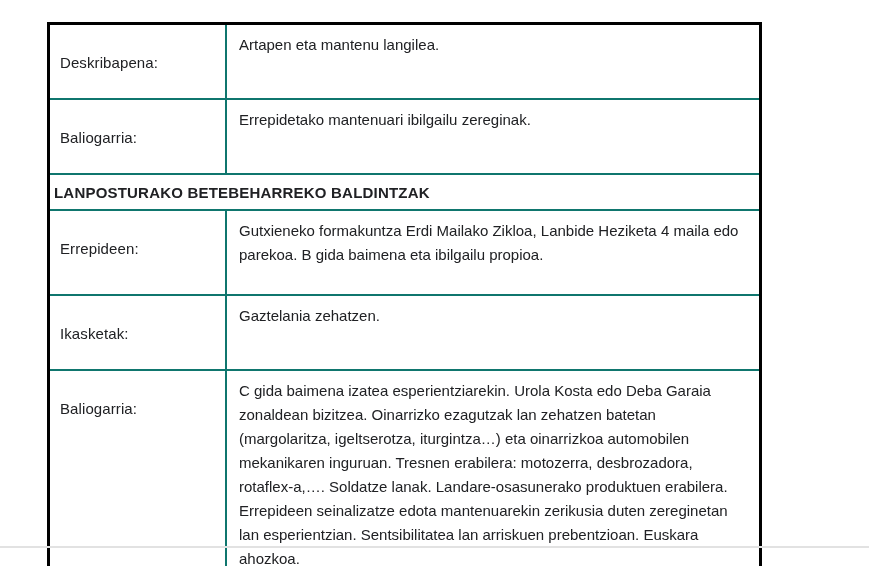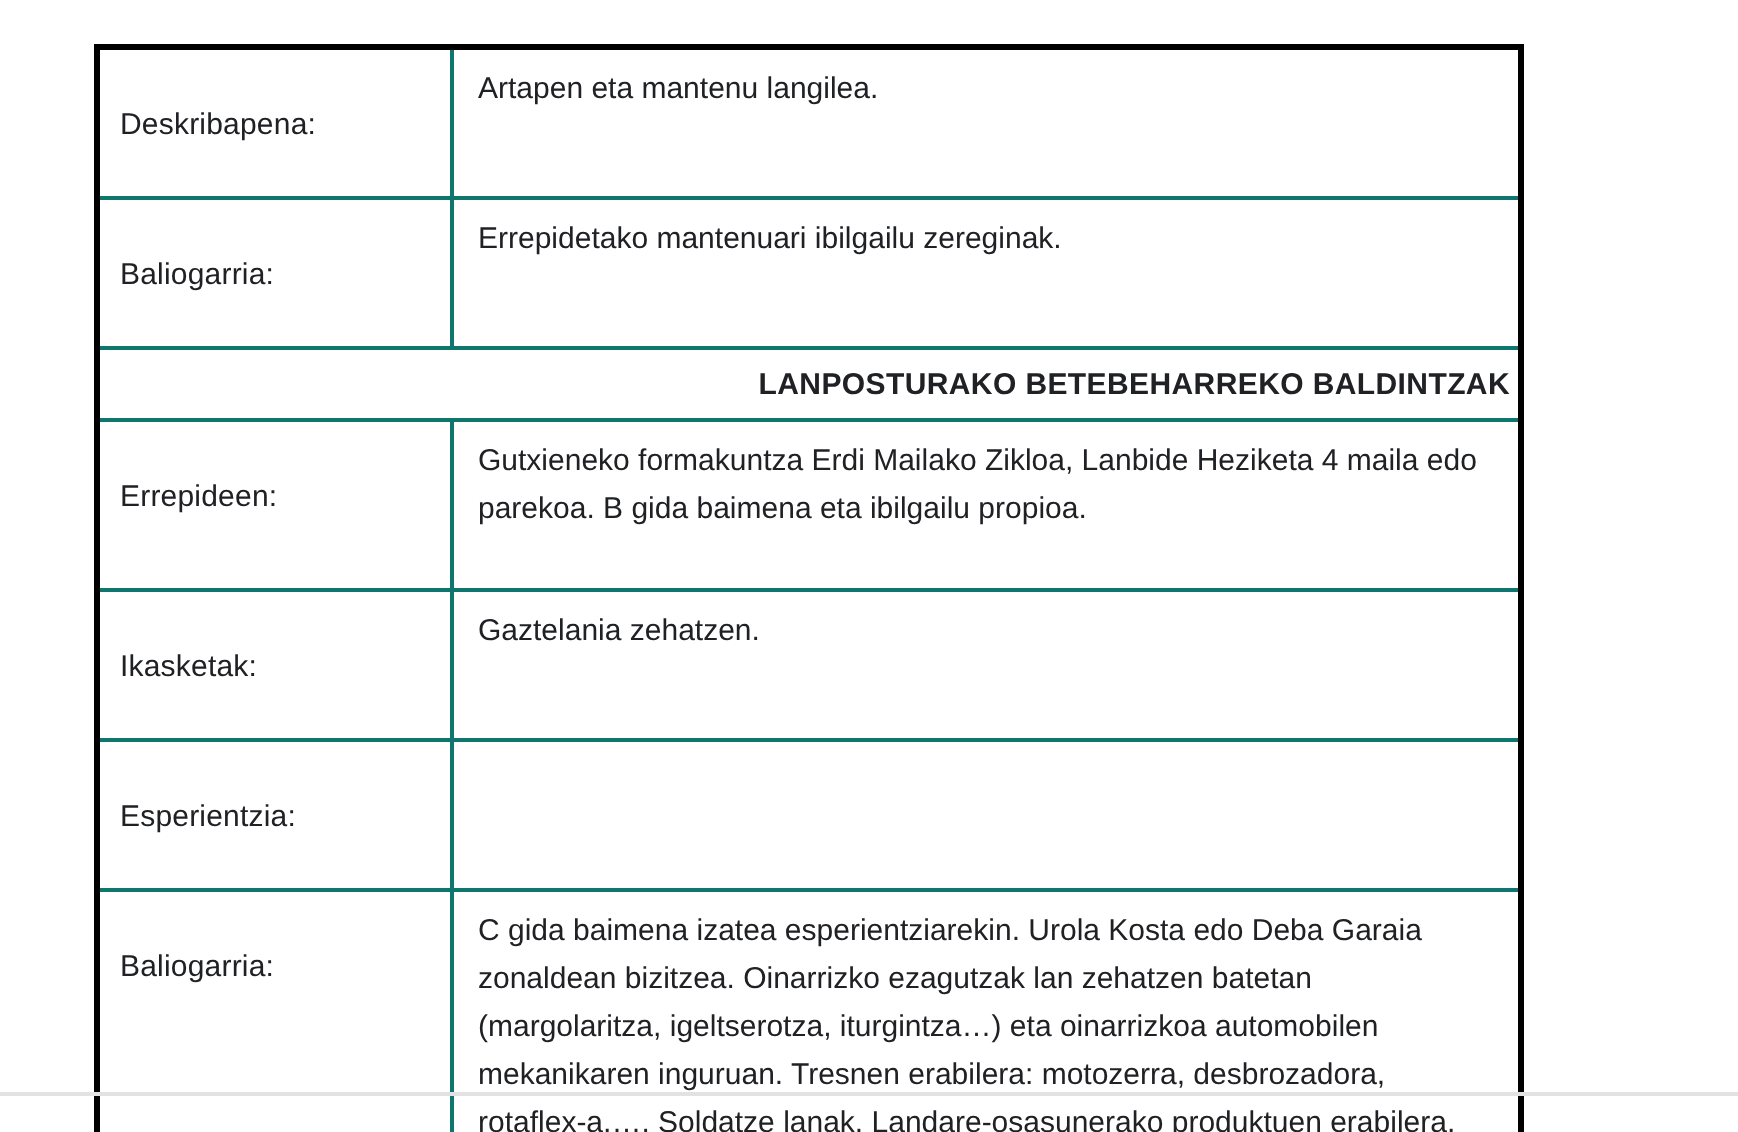--- a/index.html
+++ b/index.html
@@ -38,21 +38,21 @@
     width: 159px;
     font-weight: normal;
     padding: 26px 6px 4px 10px;
     letter-spacing: 0.1px;
   }
   td.value-cell {
     padding: 8px 14px 4px 12px;
     white-space: pre-wrap;
   }
   td.section-header {
-    text-align: right;
+    text-align: left;
     font-weight: bold;
     padding: 6px 4px 4px 4px;
     letter-spacing: 0.2px;
   }
   tr.r-std    td { height: 43px; }
   tr.r-head   td { height: 24px; }
   tr.r-ikas   td { height: 53px; }
   tr.r-balio  td { height: 166px; }
   .bottom-divider {
     position: absolute;
@@ -82,24 +82,20 @@
         <td class="section-header" colspan="2">LANPOSTURAKO BETEBEHARREKO BALDINTZAK</td>
       </tr>
       <tr class="r-ikas">
         <td class="label-cell">Errepideen:</td>
         <td class="value-cell">Gutxieneko formakuntza Erdi Mailako Zikloa, Lanbide Heziketa 4 maila edo parekoa. B gida baimena eta ibilgailu propioa.</td>
       </tr>
       <tr class="r-std">
         <td class="label-cell">Ikasketak:</td>
         <td class="value-cell">Gaztelania zehatzen.</td>
       </tr>
-      <tr class="r-std">
-        <td class="label-cell">Esperientzia:</td>
-        <td class="value-cell"></td>
-      </tr>
       <tr class="r-balio">
         <td class="label-cell">Baliogarria:</td>
         <td class="value-cell">C gida baimena izatea esperientziarekin. Urola Kosta edo Deba Garaia zonaldean bizitzea. Oinarrizko ezagutzak lan zehatzen batetan (margolaritza, igeltserotza, iturgintza…) eta oinarrizkoa automobilen mekanikaren inguruan. Tresnen erabilera: motozerra, desbrozadora, rotaflex-a,…. Soldatze lanak. Landare-osasunerako produktuen erabilera. Errepideen seinalizatze edota mantenuarekin zerikusia duten zereginetan  lan esperientzian. Sentsibilitatea lan arriskuen prebentzioan. Euskara ahozkoa.</td>
       </tr>
 
     </tbody>
   </table>
 
   <div class="bottom-divider"></div>
 

